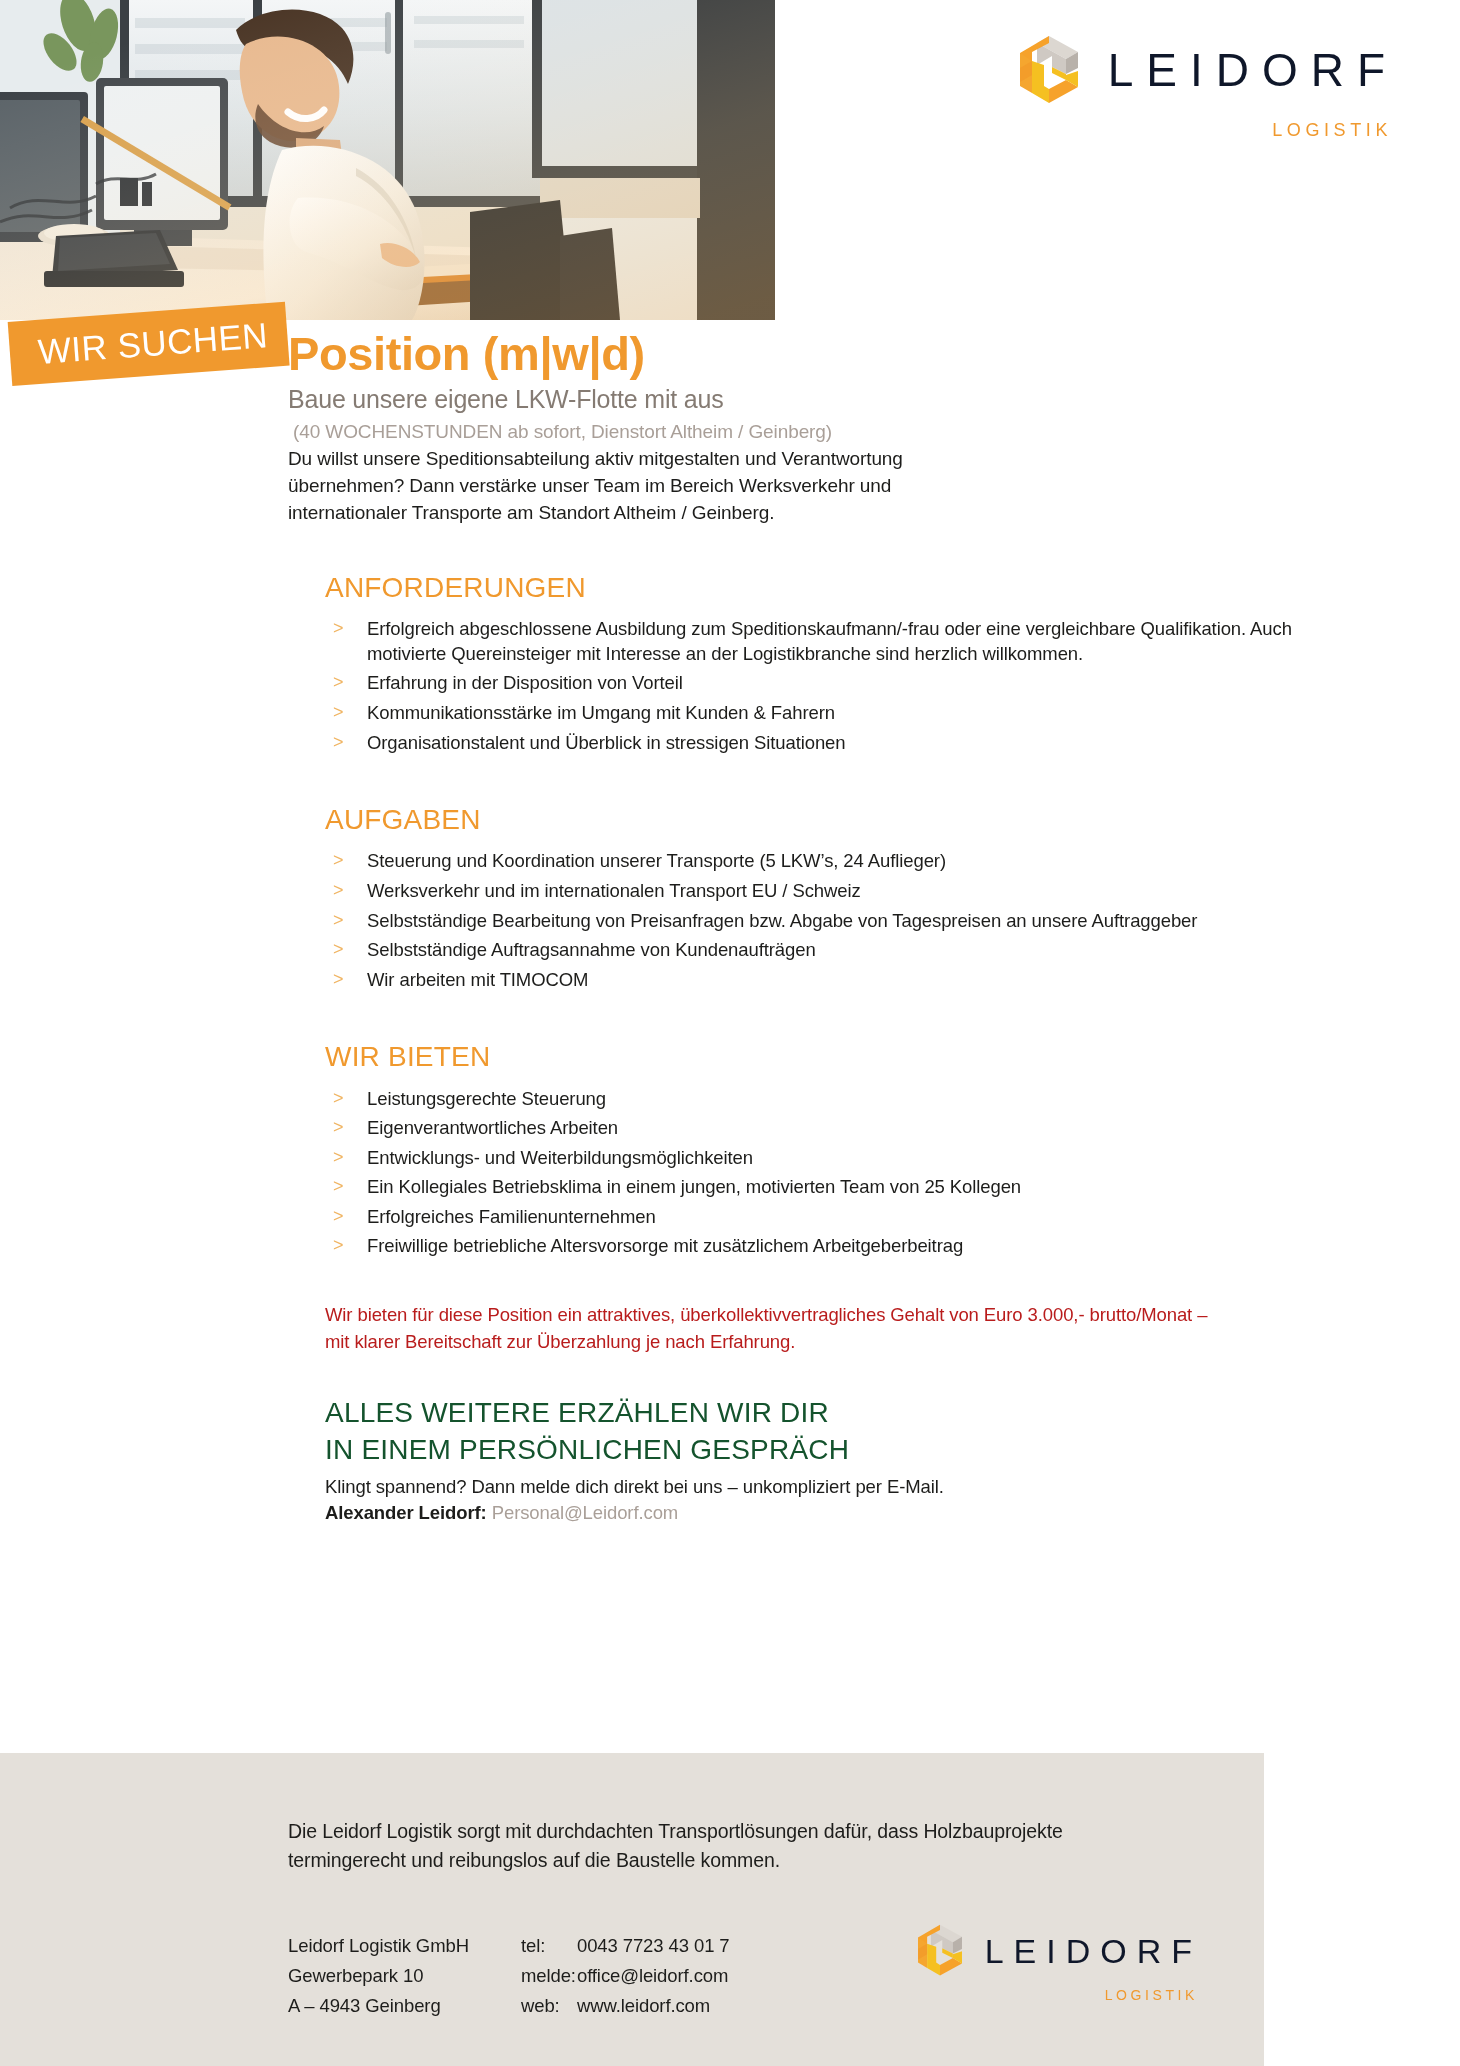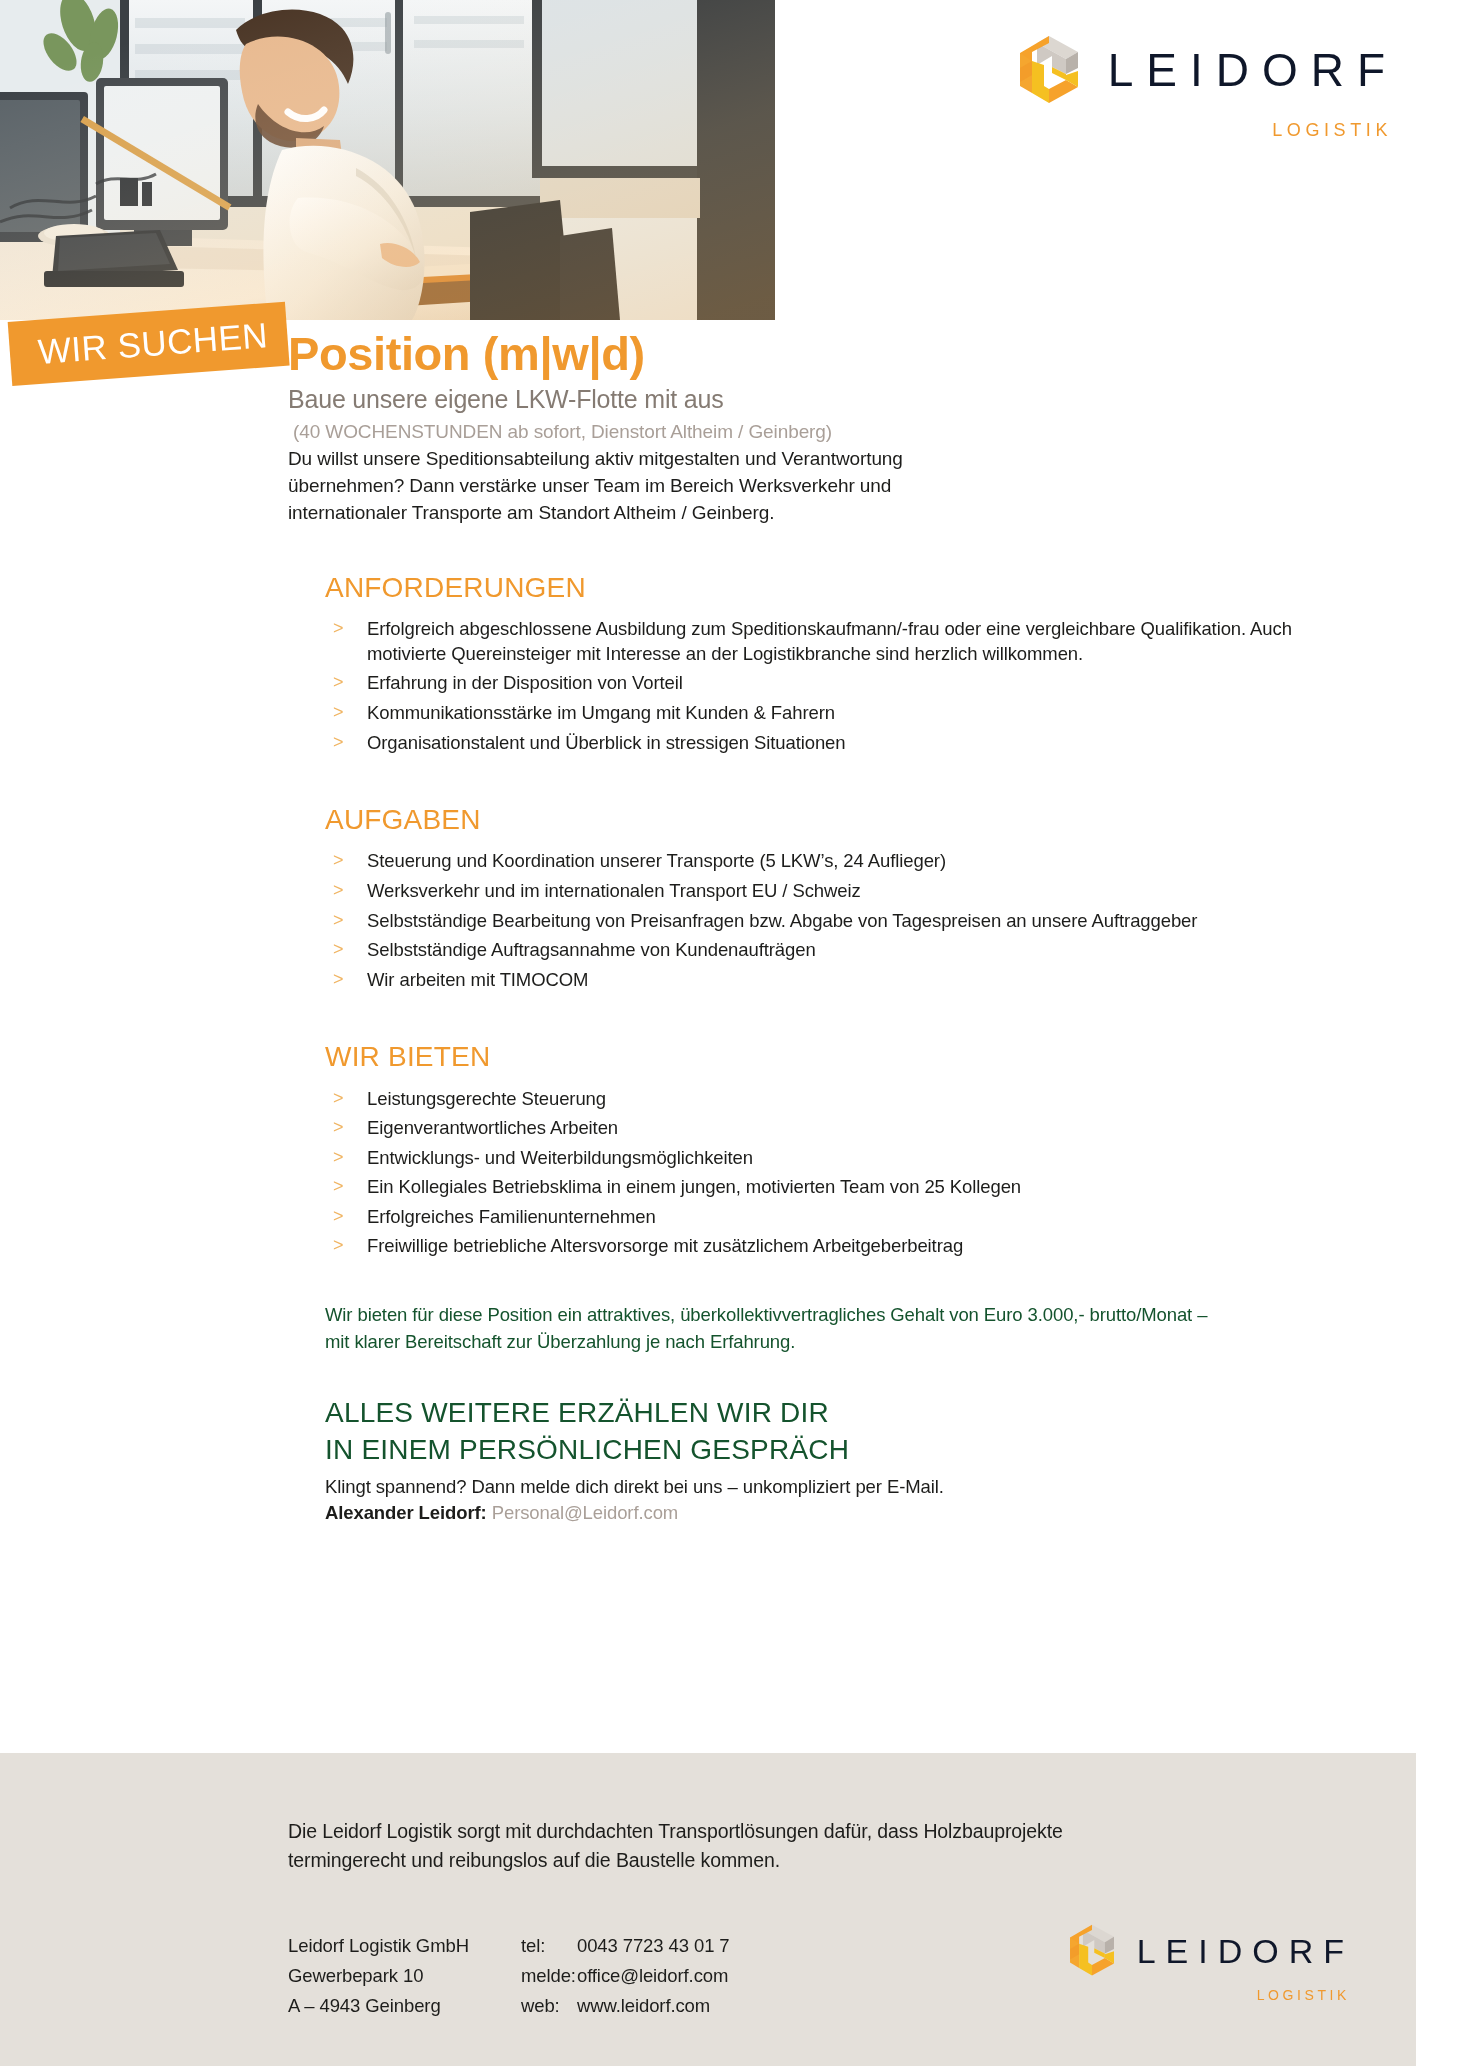--- a/index.html
+++ b/index.html
@@ -156,21 +156,21 @@
     left: 8px;
     top: 0;
     color: #f0b461;
     font-size: 18px;
   }
   .gap-lg { height: 44px; }
   .gap-md { height: 38px; }
 
   .salary {
     font-size: 18.5px;
-    color: #14532d;
+    color: #b91c1c;
     line-height: 1.45;
     letter-spacing: -0.1px;
     max-width: 905px;
   }
 
   .cta-heading {
     font-size: 28px;
     color: #14532d;
     line-height: 1.34;
     font-weight: 400;
@@ -184,21 +184,21 @@
     letter-spacing: -0.1px;
   }
   .cta-name { font-weight: 700; }
   .cta-mail { color: #a99f98; }
 
   
   .footer {
     position: absolute;
     left: 0;
     bottom: 0;
-    width: 1416px;
+    width: 1264px;
     height: 313px;
     background: #e4e0da;
   }
   .footer-claim {
     position: absolute;
     left: 288px;
     top: 64px;
     width: 840px;
     font-size: 19.5px;
     color: #1d1d1b;

